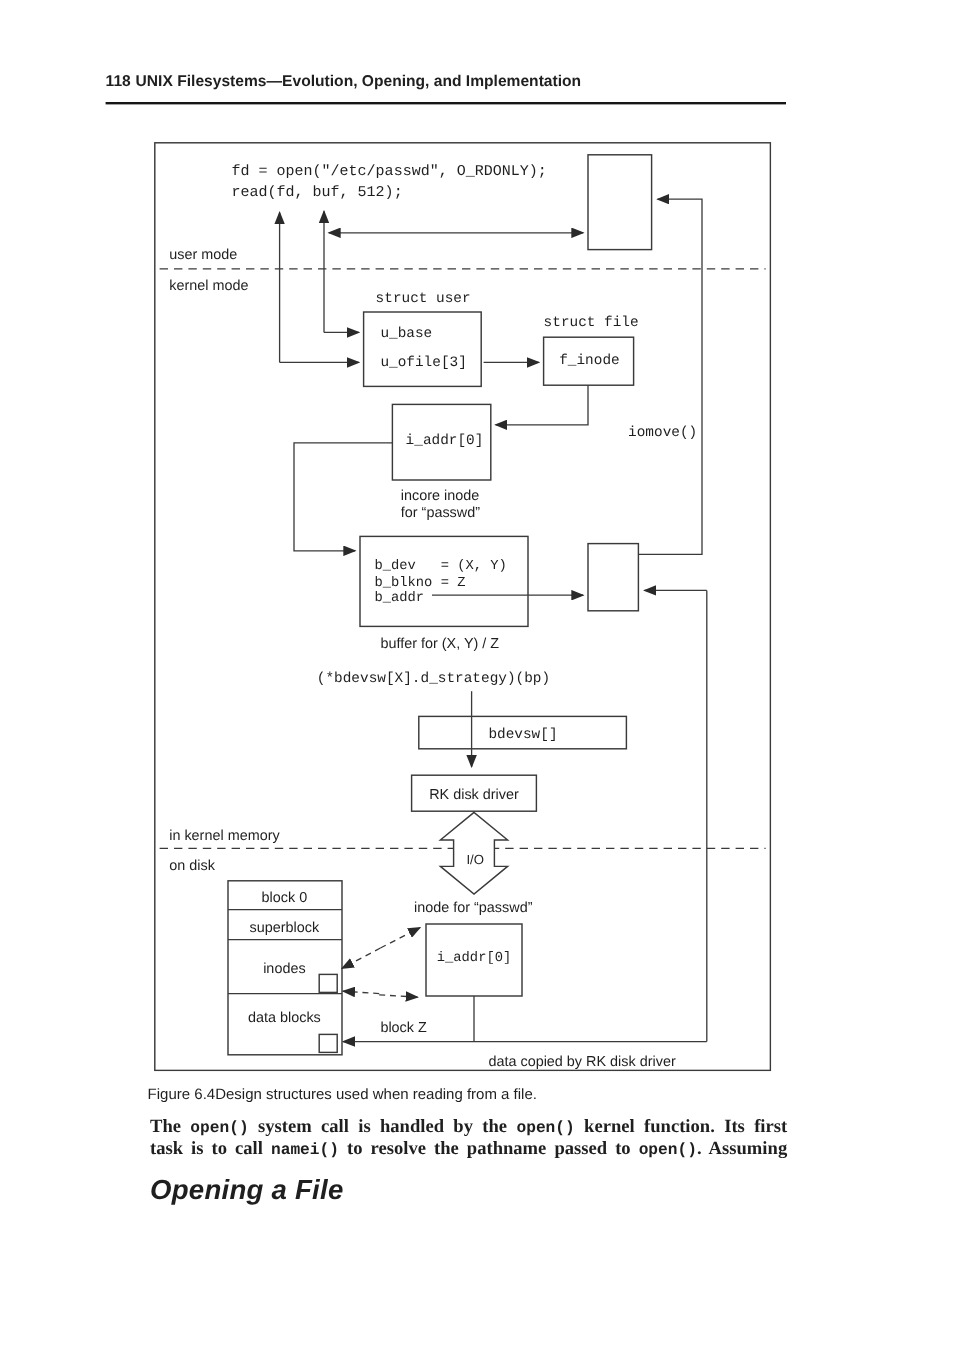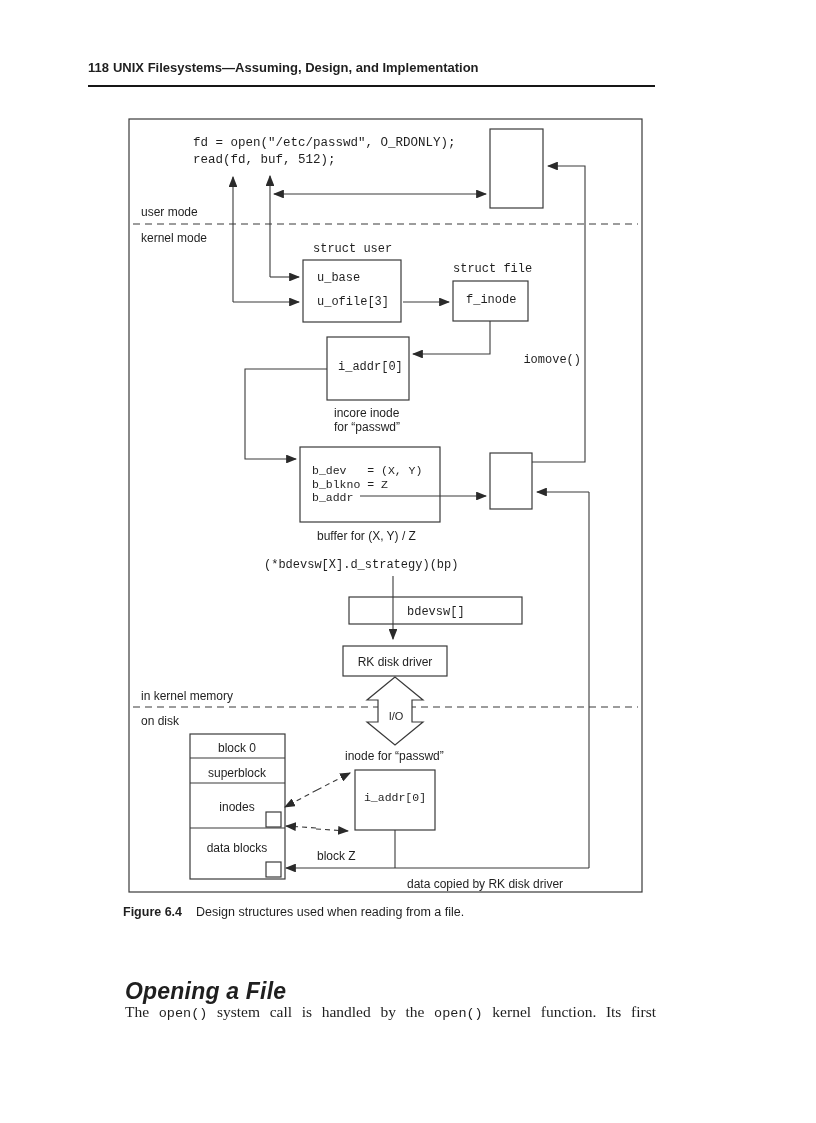--- a/index.html
+++ b/index.html
@@ -17,33 +17,33 @@
   svg text{fill:#1f1f1f;}
   .mono{font-family:"Liberation Mono",monospace;}
   .sans{font-family:"Liberation Sans",sans-serif;}
   .f12{font-size:12px;} .f115{font-size:11.5px;} .f125{font-size:12.5px;} .f11{font-size:11px;}
   .ln{stroke:#3a3a3a;stroke-width:1.1;fill:none;}
   .bx{fill:#ffffff;stroke:#3a3a3a;stroke-width:1.2;}
   .dashmode{stroke-dasharray:7 5;}
   .dashptr{stroke-dasharray:5 4;}
   
   #caption{left:123px;top:905px;font-size:12.5px;white-space:nowrap;}
-  #caption .cap-label{font-weight:bold;margin-right:14px;}
+  #caption .cap-label{font-weight:normal;}
   
   #section-heading{left:125px;top:978px;font-size:23px;font-weight:bold;letter-spacing:.2px;font-style:italic;}
-  #body-text{left:125px;top:996px;width:531px;font-family:"Liberation Serif",serif;
-             font-size:15.5px;line-height:32px;}
+  #body-text{left:125px;top:930px;width:531px;font-family:"Liberation Serif",serif;
+             font-size:15.5px;line-height:17px;font-weight:bold;}
   .bodyline{text-align:justify;text-align-last:justify;}
   .m{font-family:"Liberation Mono",monospace;font-size:13.5px;}
 </style>
 </head>
 <body>
 
 <div class="abs" id="header">
-  <span class="num">118</span><span>UNIX Filesystems—Assuming, Design, and Implementation</span>
+  <span class="num">118</span><span>UNIX Filesystems—Evolution, Opening, and Implementation</span>
 </div>
 <div class="abs" id="header-rule"></div>
 
 <svg class="abs" id="figure-svg" width="515" height="775" viewBox="128 118 515 775">
   <defs>
     <marker id="arr" viewBox="0 0 10 8" refX="9" refY="4" markerWidth="10" markerHeight="8" orient="auto">
       <path d="M0,0 L10,4 L0,8 z" fill="#2a2a2a"></path>
     </marker>
   </defs>
 
@@ -138,13 +138,14 @@
 </svg>
 
 <div class="abs" id="caption">
   <span class="cap-label">Figure 6.4</span><span>Design structures used when reading from a file.</span>
 </div>
 
 <div class="abs" id="section-heading">Opening a File</div>
 
 <div class="abs" id="body-text">
   <div class="bodyline"><span>The </span><span class="m">open()</span><span> system call is handled by the </span><span class="m">open()</span><span> kernel function. Its first</span></div>
+  <div class="bodyline"><span>task is to call </span><span class="m">namei()</span><span> to resolve the pathname passed to </span><span class="m">open()</span><span>. Assuming</span></div>
 </div>
 
 </body></html>

